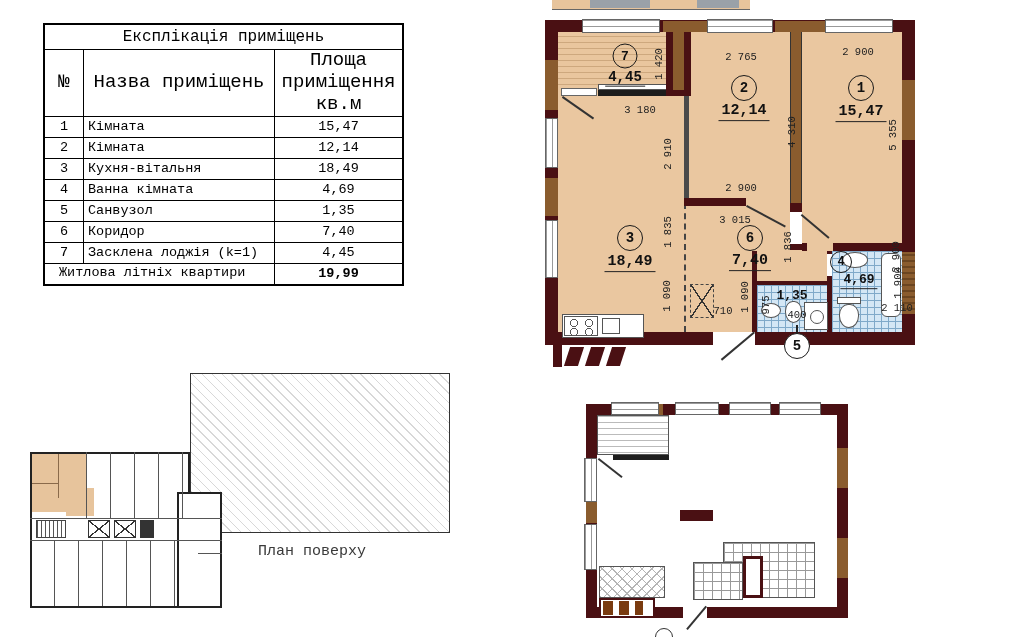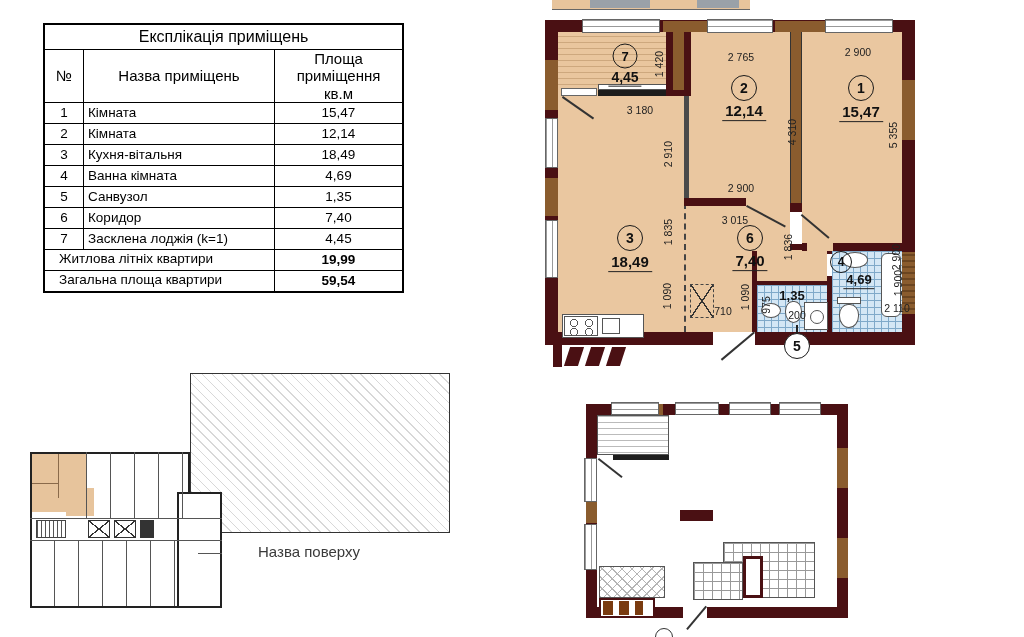--- a/index.html
+++ b/index.html
@@ -1,23 +1,23 @@
 <!DOCTYPE html>
 <html><head>
 <meta charset="utf-8">
 <style>
   html,body{margin:0;padding:0;background:#fff;}
   #app{position:relative;width:988px;height:637px;background:#fff;overflow:hidden;
-       font-family:Liberation Sans, sans-serif;color:#000;}
+       font-family:Liberation Mono, monospace;color:#000;}
   
   .expl{position:absolute;left:43px;top:23px;border-collapse:collapse;table-layout:fixed;}
   .expl td{border:1px solid #000;font-size:13.5px;padding:0 4px;vertical-align:middle;}
   .expl{border:2px solid #000;}
   .expl .t-title td{font-size:16px;text-align:center;height:24px;font-weight:400;}
-  .expl .t-head td{font-size:15px;text-align:center;height:46px;white-space:pre-line;line-height:1.15;margin-top:32px;}
+  .expl .t-head td{font-size:19px;text-align:center;height:46px;white-space:pre-line;line-height:1.15;margin-top:32px;}
   .expl .t-row td{height:20px;}
   .expl .c-num{width:30px;text-align:center;}
   .expl .c-name{width:182px;text-align:left;}
   .expl .c-area{width:119px;text-align:center;}
   .expl .s-label{text-align:left;padding-left:14px;height:20px;line-height:1.1;}
   .expl .s-val{text-align:center;font-weight:bold;}
   .expl .s-tall td{height:36px;}
   
   .abs{position:absolute;}
   .dim{position:absolute;font-size:10.5px;color:#222;white-space:nowrap;
@@ -113,24 +113,20 @@
           <td class="c-area">7,40</td>
         </tr>
         <tr class="t-row">
           <td class="c-num">7</td>
           <td class="c-name">Засклена лоджія (k=1)</td>
           <td class="c-area">4,45</td>
         </tr>
         <tr>
           <td class="s-label" colspan="2">Житлова літніх квартири</td>
           <td class="s-val c-area">19,99</td>
-        </tr>
-        <tr>
-          <td class="s-label" colspan="2">Загальна площа квартири</td>
-          <td class="s-val c-area">59,54</td>
         </tr>
       </tbody>
   </table>
 
   <div id="plan-main">
 
     <div class="abs" style="left:7px;top:0;width:198px;height:9px;background:#e7c49c;border-bottom:1px solid #666;"></div>
     <div class="abs" style="left:45px;top:0;width:60px;height:8px;background:#9aa1a8;"></div>
     <div class="abs" style="left:152px;top:0;width:42px;height:8px;background:#9aa1a8;"></div>
 
@@ -233,21 +229,21 @@
         <div class="dim v" style="left: 348px; top: 135px;">5 355</div>
         <div class="dim v" style="left: 123px; top: 154px;">2 910</div>
         <div class="dim" style="left: 196px; top: 188px;">2 900</div>
         <div class="dim" style="left: 190px; top: 220px;">3 015</div>
         <div class="dim v" style="left: 123px; top: 232px;">1 835</div>
         <div class="dim v" style="left: 243px; top: 247px;">1 836</div>
         <div class="dim v" style="left: 122px; top: 296px;">1 090</div>
         <div class="dim v" style="left: 200px; top: 297px;">1 090</div>
         <div class="dim" style="left: 178px; top: 311px;">710</div>
         <div class="dim v" style="left: 221px; top: 305px;">975</div>
-        <div class="dim" style="left: 252px; top: 315px;">200</div>
+        <div class="dim" style="left: 252px; top: 315px;">400</div>
         <div class="dim v" style="left: 351px; top: 257px;">2 900</div>
         <div class="dim v" style="left: 353px; top: 283px;">1 900</div>
         <div class="dim" style="left: 352px; top: 308px;">2 110</div>
       </div>
   </div>
 
   <div id="plan-floor">
     <div class="abs hatch" style="left:162px;top:10px;width:260px;height:160px;"></div>
     <div class="abs" style="left:2px;top:89px;width:160px;height:156px;background:#fff;border:2px solid #222;box-sizing:border-box;"></div>
     <div class="abs" style="left:149px;top:129px;width:45px;height:116px;background:#fff;border:2px solid #222;box-sizing:border-box;"></div>
@@ -271,21 +267,21 @@
     <div class="abs fp-line" style="left:74px;top:177px;width:1px;height:66px;"></div>
     <div class="abs fp-line" style="left:98px;top:177px;width:1px;height:66px;"></div>
     <div class="abs fp-line" style="left:122px;top:177px;width:1px;height:66px;"></div>
     <div class="abs fp-line" style="left:146px;top:177px;width:1px;height:66px;"></div>
     <div class="abs fp-line" style="left:170px;top:190px;width:24px;height:1px;"></div>
 
     <div class="abs stairsbox" style="left:8px;top:157px;width:30px;height:18px;"></div>
     <div class="abs xbox" style="left:60px;top:157px;width:22px;height:18px;border:1.5px solid #333;box-sizing:border-box;"></div>
     <div class="abs xbox" style="left:86px;top:157px;width:22px;height:18px;border:1.5px solid #333;box-sizing:border-box;"></div>
     <div class="abs" style="left:112px;top:157px;width:14px;height:18px;background:#333;"></div>
-    <div class="caption" style="left:230px;top:180px;">Назва поверху</div>
+    <div class="caption" style="left:230px;top:180px;">План поверху</div>
   </div>
 
   <div id="plan-empty">
     <div class="abs wall" style="left:3px;top:6px;width:262px;height:214px;"></div>
     <div class="abs" style="left:14px;top:17px;width:240px;height:192px;background:#fff;"></div>
 
     <div class="abs wood" style="left:40px;top:6px;width:40px;height:11px;"></div>
     <div class="abs wood" style="left:150px;top:6px;width:32px;height:11px;"></div>
     <div class="abs wood" style="left:254px;top:50px;width:11px;height:40px;"></div>
     <div class="abs wood" style="left:254px;top:140px;width:11px;height:40px;"></div>

